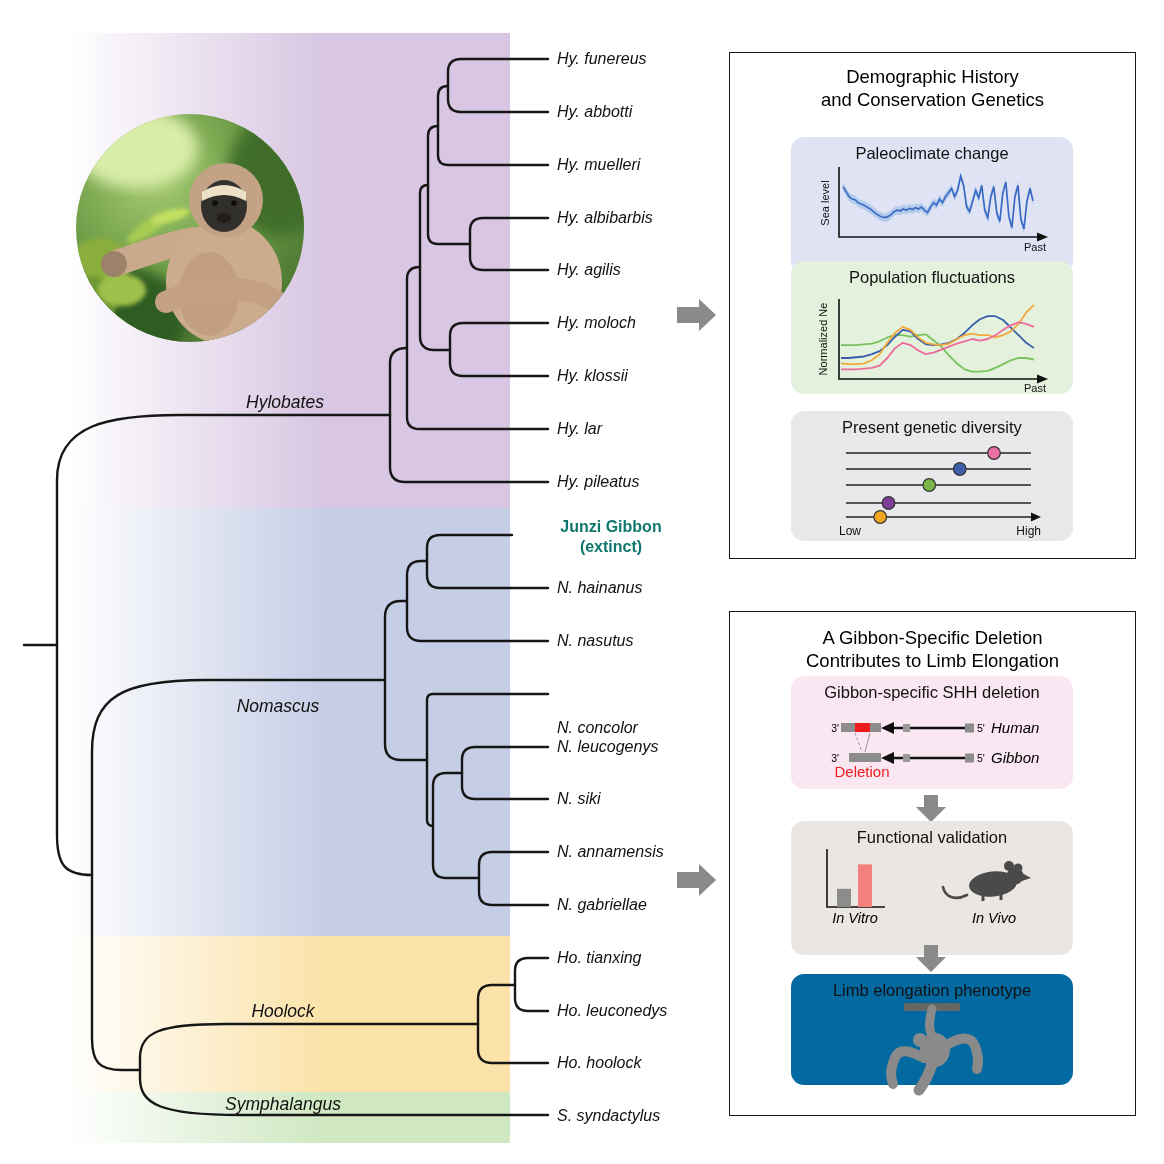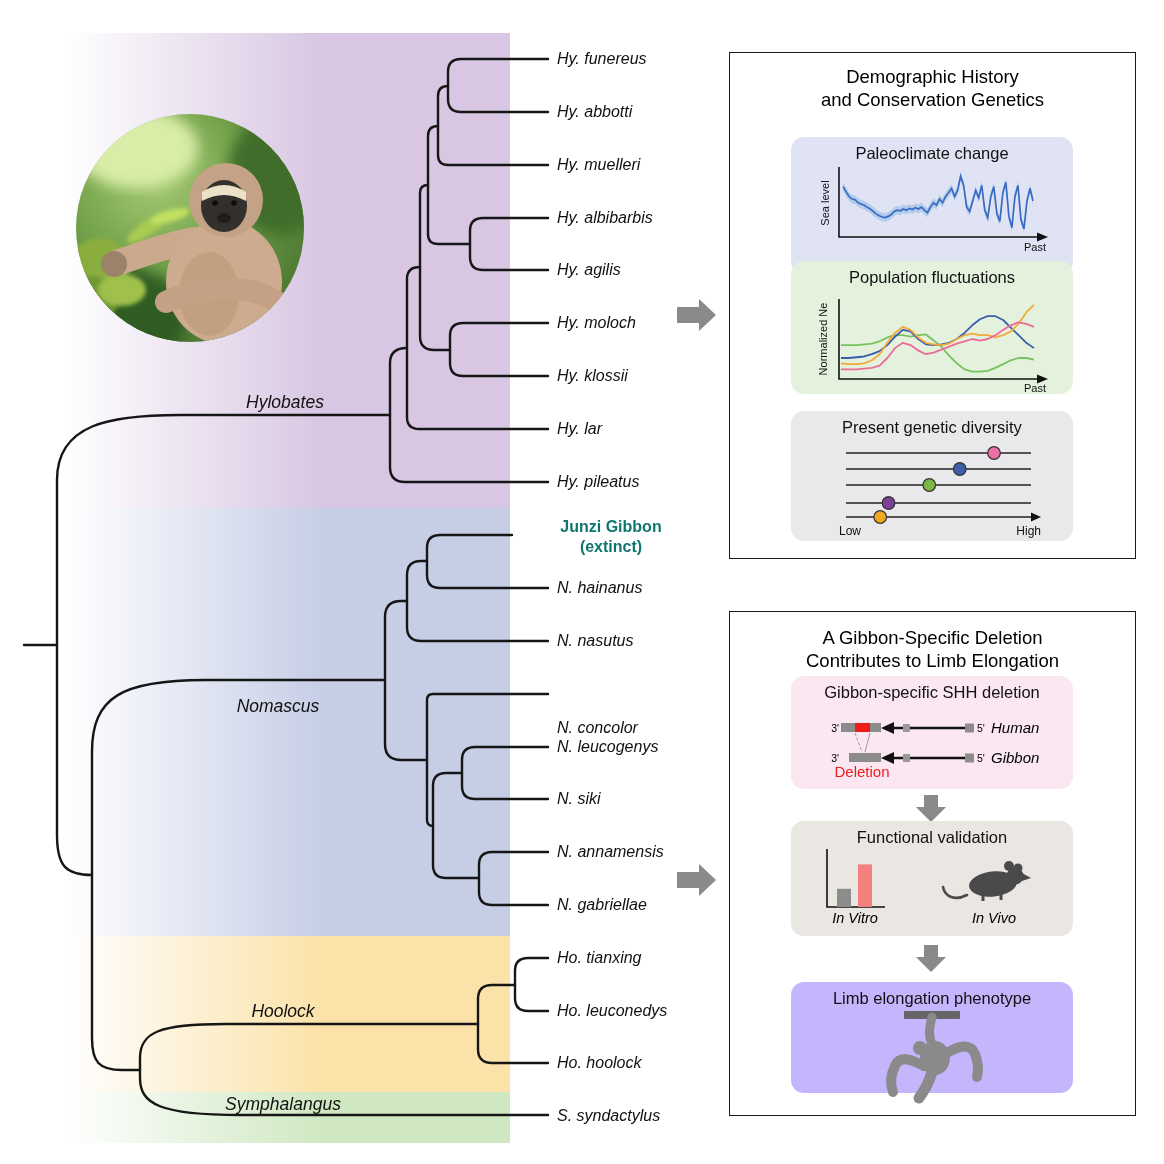--- a/index.html
+++ b/index.html
@@ -233,21 +233,21 @@
         <line x1="64" y1="57" x2="71" y2="76" stroke="#999" stroke-width="1" stroke-dasharray="3,2"></line>
         <line x1="79" y1="57" x2="74" y2="76" stroke="#999" stroke-width="1"></line>
         <text x="71" y="101" text-anchor="middle" font-size="15" fill="#ee1c1c">Deletion</text>
       </svg>
     </div>
 
     <svg width="40" height="27" style="position:absolute;left:181px;top:183px;">
       <path d="M13 0 H27 V12 H35 L20 27 L5 12 H13 Z" fill="#8a8a8a"></path>
     </svg>
 
-    <div class="subpanel" style="top: 209px; height: 115px; background: rgb(234, 230, 225);">
+    <div class="subpanel" style="top: 209px; height: 134px; background: rgb(234, 230, 225);">
       <div class="subtitle">Functional validation</div>
       <svg class="chart-svg" width="282" height="115" viewBox="0 0 282 115">
         <path d="M36 28 V86 H94" fill="none" stroke="#111" stroke-width="1.6"></path>
         <g id="invitro-bars">
             <rect x="46" y="67.8" width="14" height="18.2" fill="#8c8c8c"></rect>
             <rect x="67" y="43.36" width="14" height="42.64" fill="#f4807e"></rect>
           </g>
         <text x="64" y="102" text-anchor="middle" font-size="14.5" font-style="italic">In Vitro</text>
         <g fill="#4a4a4a">
           <path d="M176 74 C164 80 154 76 152 66" stroke="#4a4a4a" stroke-width="2.6" fill="none" stroke-linecap="round"></path>
@@ -260,21 +260,21 @@
           <line x1="210" y1="72" x2="210" y2="79" stroke="#4a4a4a" stroke-width="3"></line>
         </g>
         <text x="203" y="102" text-anchor="middle" font-size="14.5" font-style="italic">In Vivo</text>
       </svg>
     </div>
 
     <svg width="40" height="27" style="position:absolute;left:181px;top:333px;">
       <path d="M13 0 H27 V12 H35 L20 27 L5 12 H13 Z" fill="#8a8a8a"></path>
     </svg>
 
-    <div class="subpanel" style="top: 370px; height: 111px; background: #c4b5fd;">
+    <div class="subpanel" style="top: 362px; height: 111px; background: #0369a1;">
       <div class="subtitle">Limb elongation phenotype</div>
       <svg class="chart-svg" width="282" height="130" viewBox="0 0 282 130">
         <rect x="113" y="29" width="56" height="8" rx="1" fill="#666"></rect>
         <g stroke="#8a8a8a" fill="#8a8a8a" stroke-linecap="round">
           <path d="M141 35 C138 47 137 55 142 64" stroke-width="9" fill="none"></path>
           <ellipse cx="144" cy="76" rx="15" ry="17" stroke="none"></ellipse>
           <circle cx="129" cy="66" r="7" stroke="none"></circle>
           <path d="M133 84 C118 76 108 74 104 84 C100 92 99 102 102 110" stroke-width="10" fill="none"></path>
           <path d="M154 72 C170 62 180 62 184 72 C187 80 188 88 186 95" stroke-width="10" fill="none"></path>
           <path d="M141 90 C138 100 134 108 128 116" stroke-width="11" fill="none"></path>

